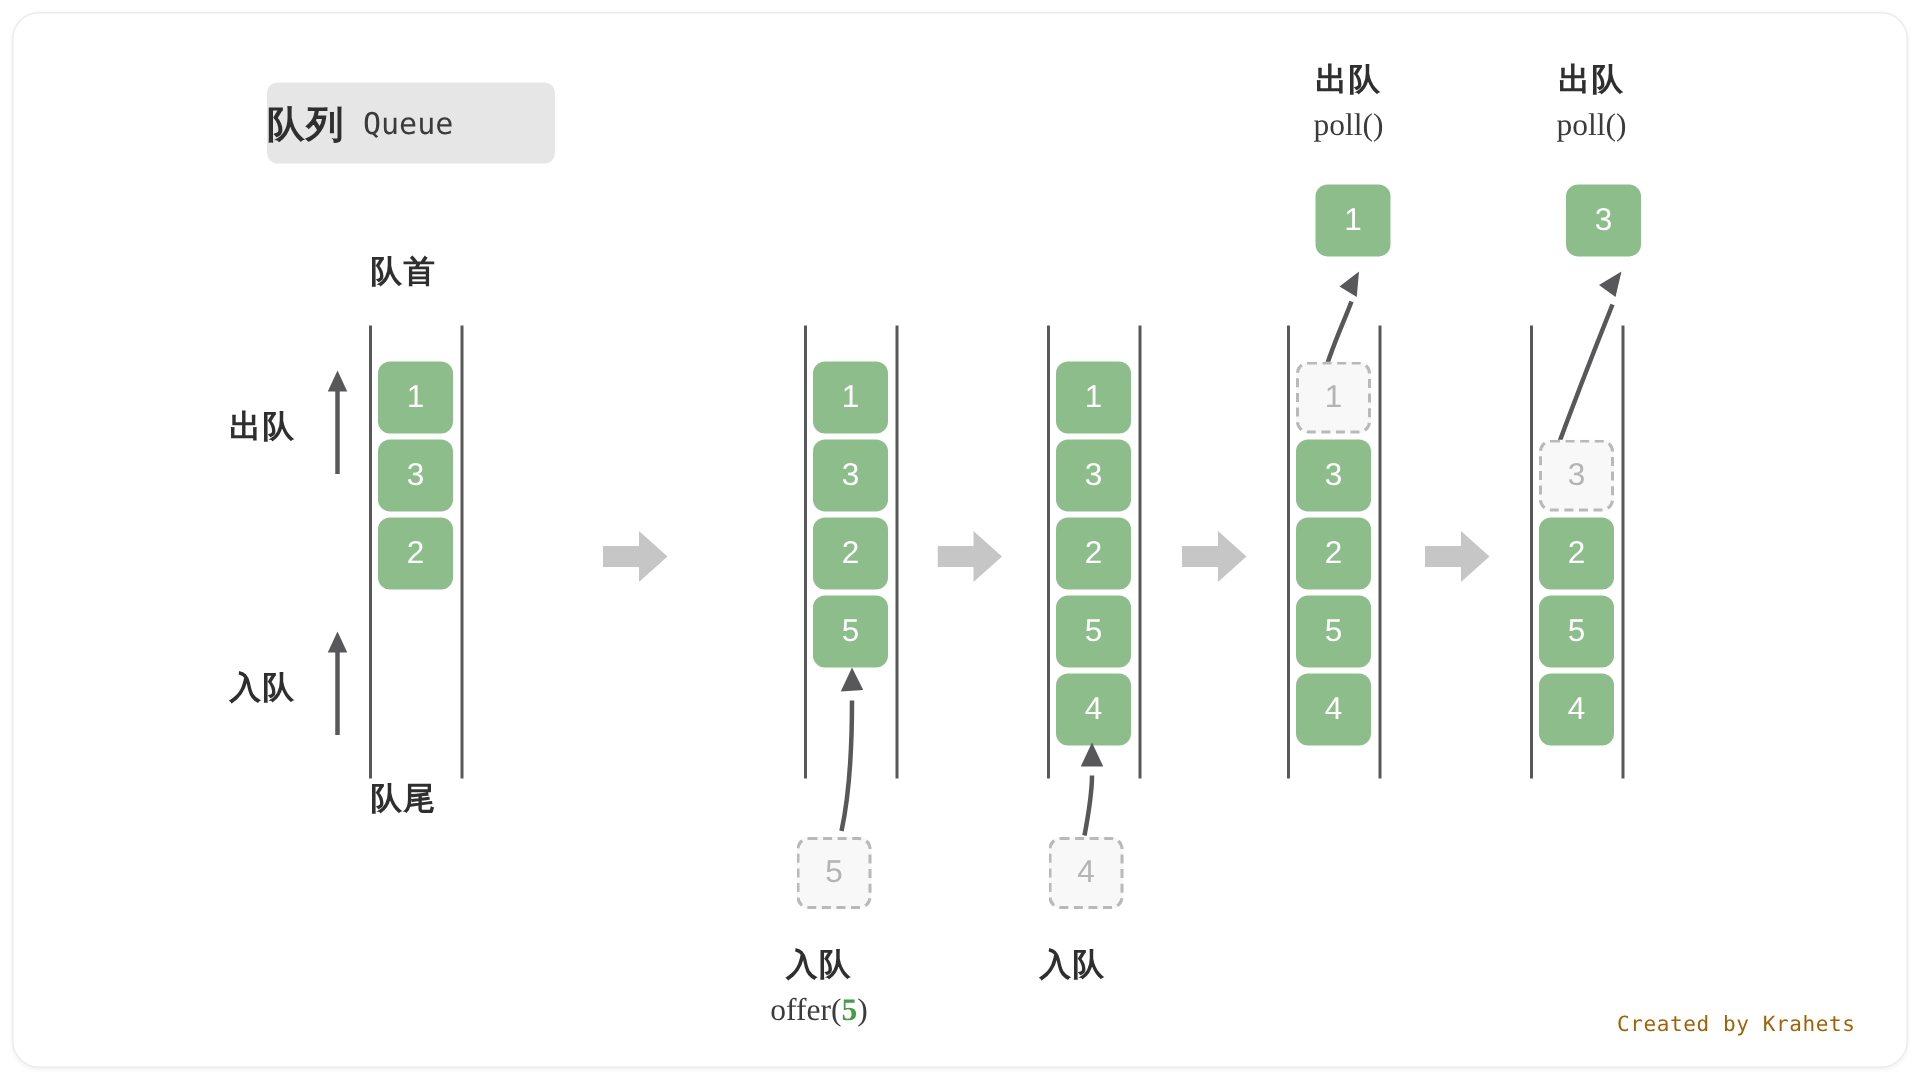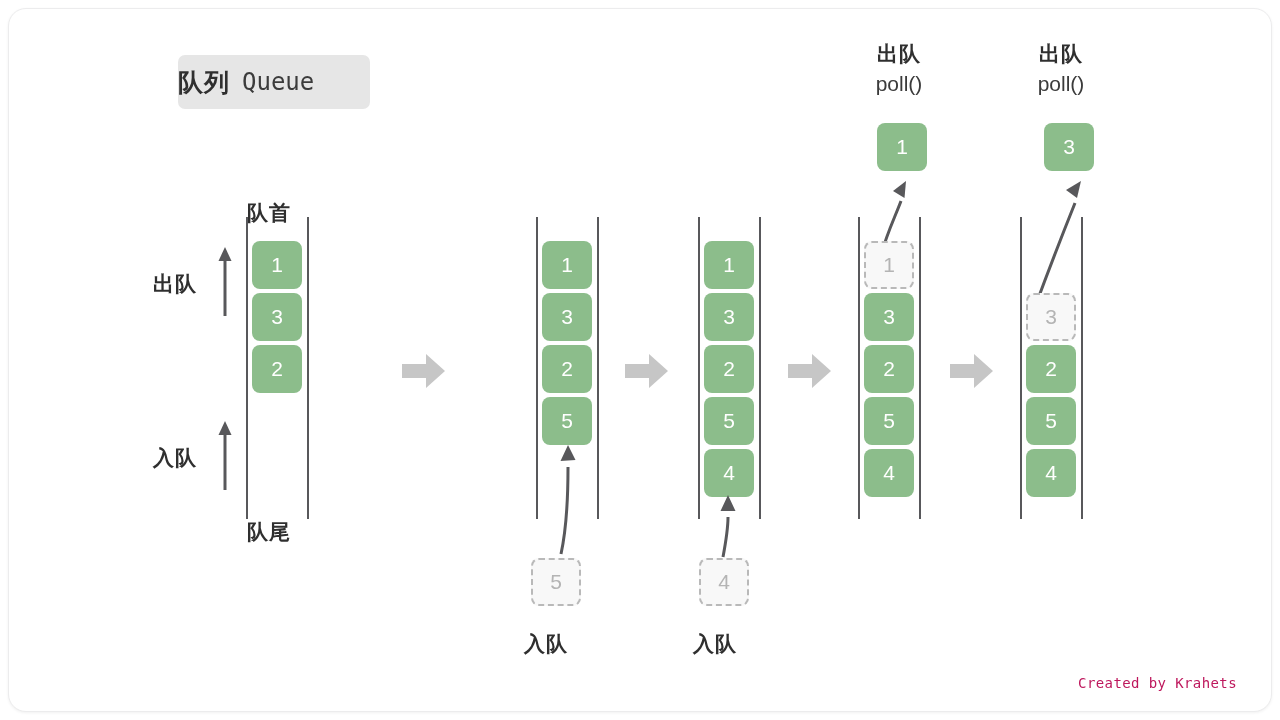--- a/index.html
+++ b/index.html
@@ -41,21 +41,21 @@
     gap: 12px;
   }
   #title-badge .zh {
     font-size: 25px;
     font-weight: bold;
     color: #2f2f2f;
     letter-spacing: 1px;
   }
   #title-badge .en {
     font-family: "DejaVu Sans Mono", monospace;
-    font-size: 24px;
+    font-size: 20px;
     color: #3b3b3b;
   }
 
   
   .cap-zh {
     font-size: 21px;
     font-weight: bold;
     color: #2f2f2f;
     letter-spacing: 1px;
     white-space: nowrap;
@@ -95,47 +95,47 @@
     white-space: nowrap;
     line-height: 1.42;
   }
   .op-label .zh {
     font-size: 21px;
     font-weight: bold;
     color: #2f2f2f;
     letter-spacing: 1px;
   }
   .op-label .code {
-    font-family: Liberation Sans, sans-serif;
+    font-family: Liberation Serif, serif;
     font-size: 21px;
     color: #3b3b3b;
   }
   .op-label .code .arg { color: #469b46; font-weight: bold; }
 
   
   #credit {
     right: 34px;
     bottom: 20px;
     font-family: "DejaVu Sans Mono", monospace;
     font-size: 14px;
-    color: #be185d;
+    color: #a16207;
     letter-spacing: 0.4px;
   }
 </style>
 </head>
 <body>
 
 <div id="card">
 
   <div id="title-badge" class="abs">
     <span class="zh">队列</span>
     <span class="en">Queue</span>
   </div>
 
-  <div class="abs cap-zh" style="left:238px; top:158px;margin-top:32px;">队首</div>
+  <div class="abs cap-zh" style="left:238px; top:158px;">队首</div>
   <div class="abs cap-zh" style="left:238px; top:509px;">队尾</div>
 
   <div class="abs cap-zh" style="left:144px; top:261px;">出队</div>
   <svg class="abs" style="left:205px; top:235px;" width="22" height="75">
     <line x1="11" y1="72" x2="11" y2="14" stroke="#58585b" stroke-width="3"></line>
     <polygon points="11,3 4.5,17 17.5,17" fill="#58585b"></polygon>
   </svg>
 
   <div class="abs cap-zh" style="left:144px; top:435px;">入队</div>
   <svg class="abs" style="left:205px; top:409px;" width="22" height="75">
@@ -162,20 +162,21 @@
   <div class="abs cell filled" style="left:533px; top:388px;">5</div>
 
   <div class="abs cell ghost" style="left:522px; top:549px;">5</div>
 
   <svg class="abs" style="left:530px; top:430px;" width="50" height="120">
     <path d="M 22,115 C 27,92 29,62 29,28" stroke="#58585b" stroke-width="3" fill="none"></path>
     <polygon points="29,6 21.5,22 36.5,21" fill="#58585b"></polygon>
   </svg>
   <div class="abs op-label" style="left:447px; top:620px; width:180px;">
     <div class="zh">入队</div>
+    <div class="code"><span>offer(</span><span class="arg">5</span><span>)</span></div>
   </div>
 
   <svg class="abs step-arrow" style="left:616px; top:344px;" viewBox="0 0 44 36">
     <polygon points="0,11 24,11 24,1 43,18 24,35 24,25 0,25" fill="#c6c6c6"></polygon>
   </svg>
 
   <div class="abs rail" style="left:689px; top:208px; height:302px;"></div>
   <div class="abs rail" style="left:750px; top:208px; height:302px;"></div>
   <div class="abs cell filled" style="left:695px; top:232px;">1</div>
   <div class="abs cell filled" style="left:695px; top:284px;">3</div>

